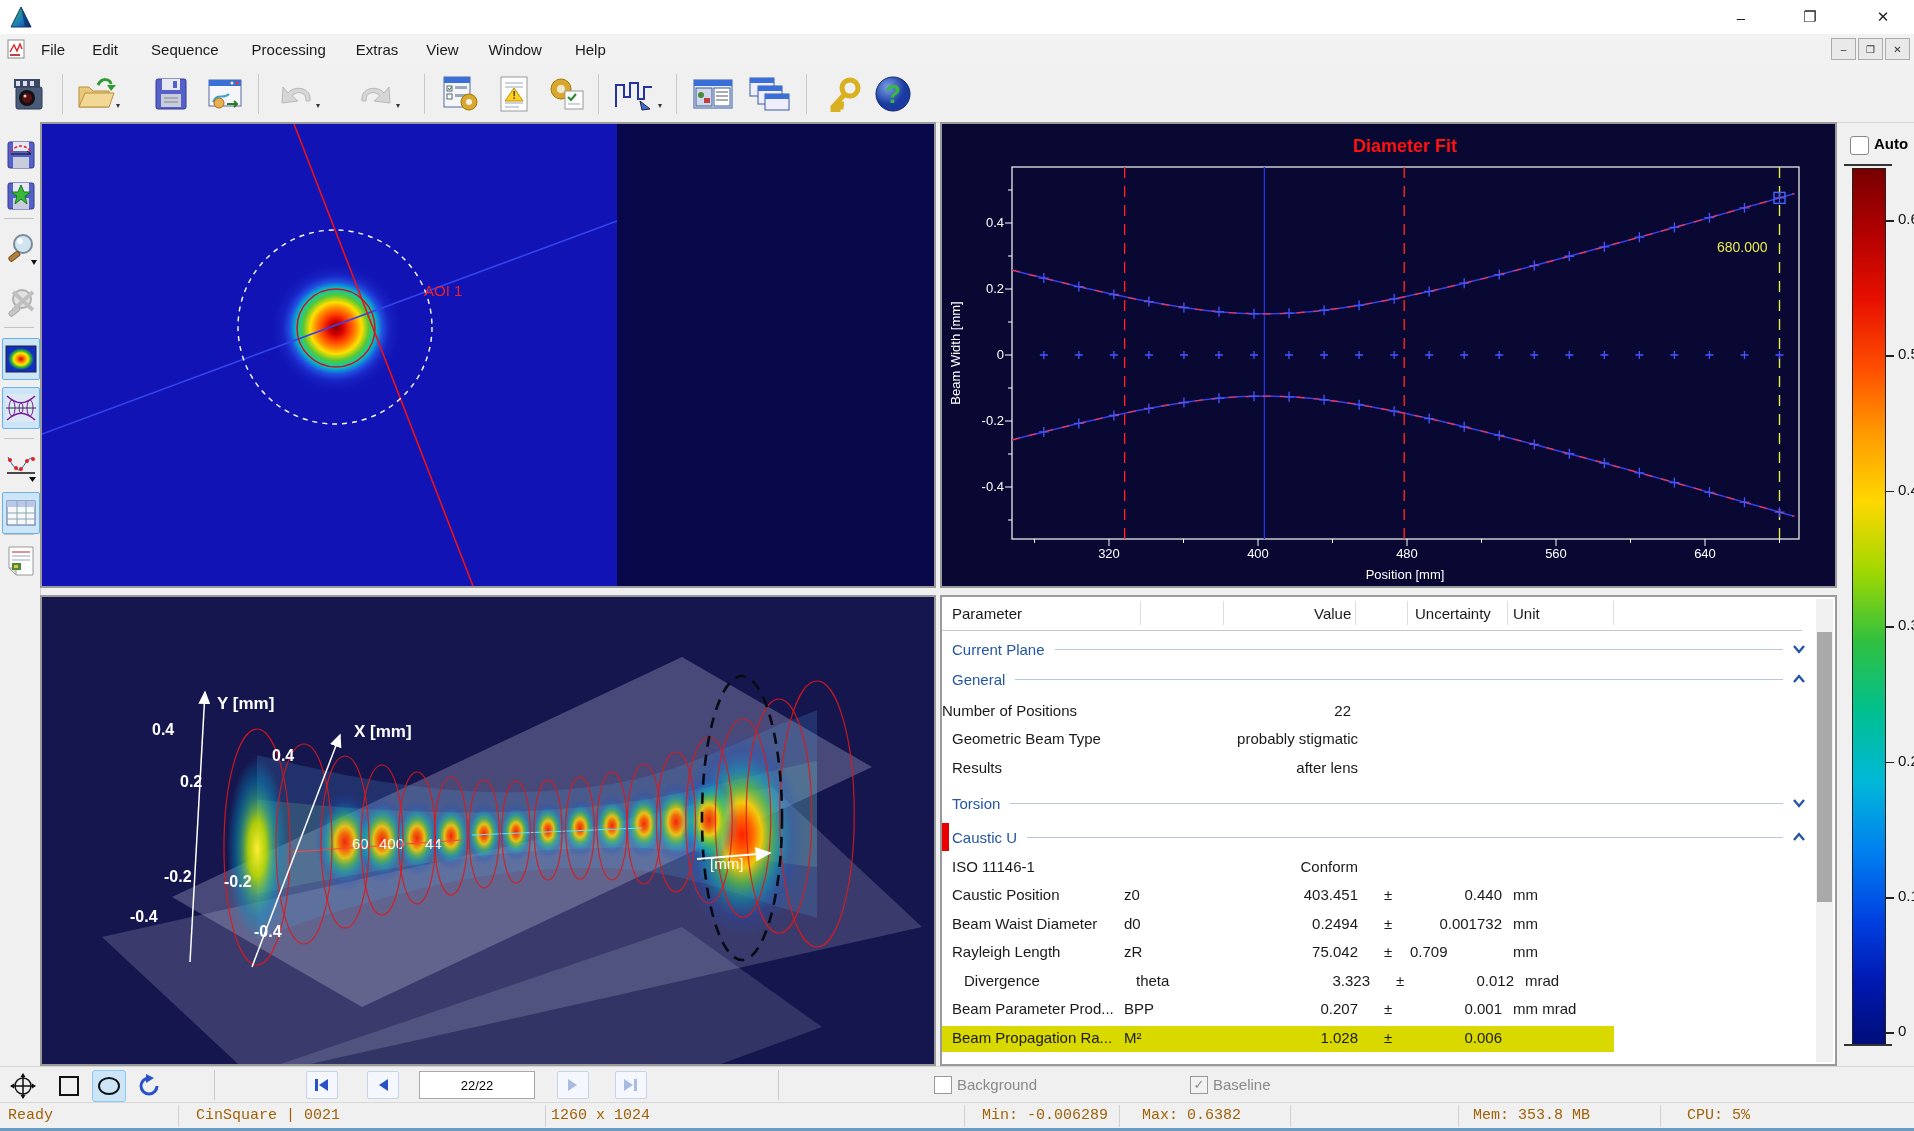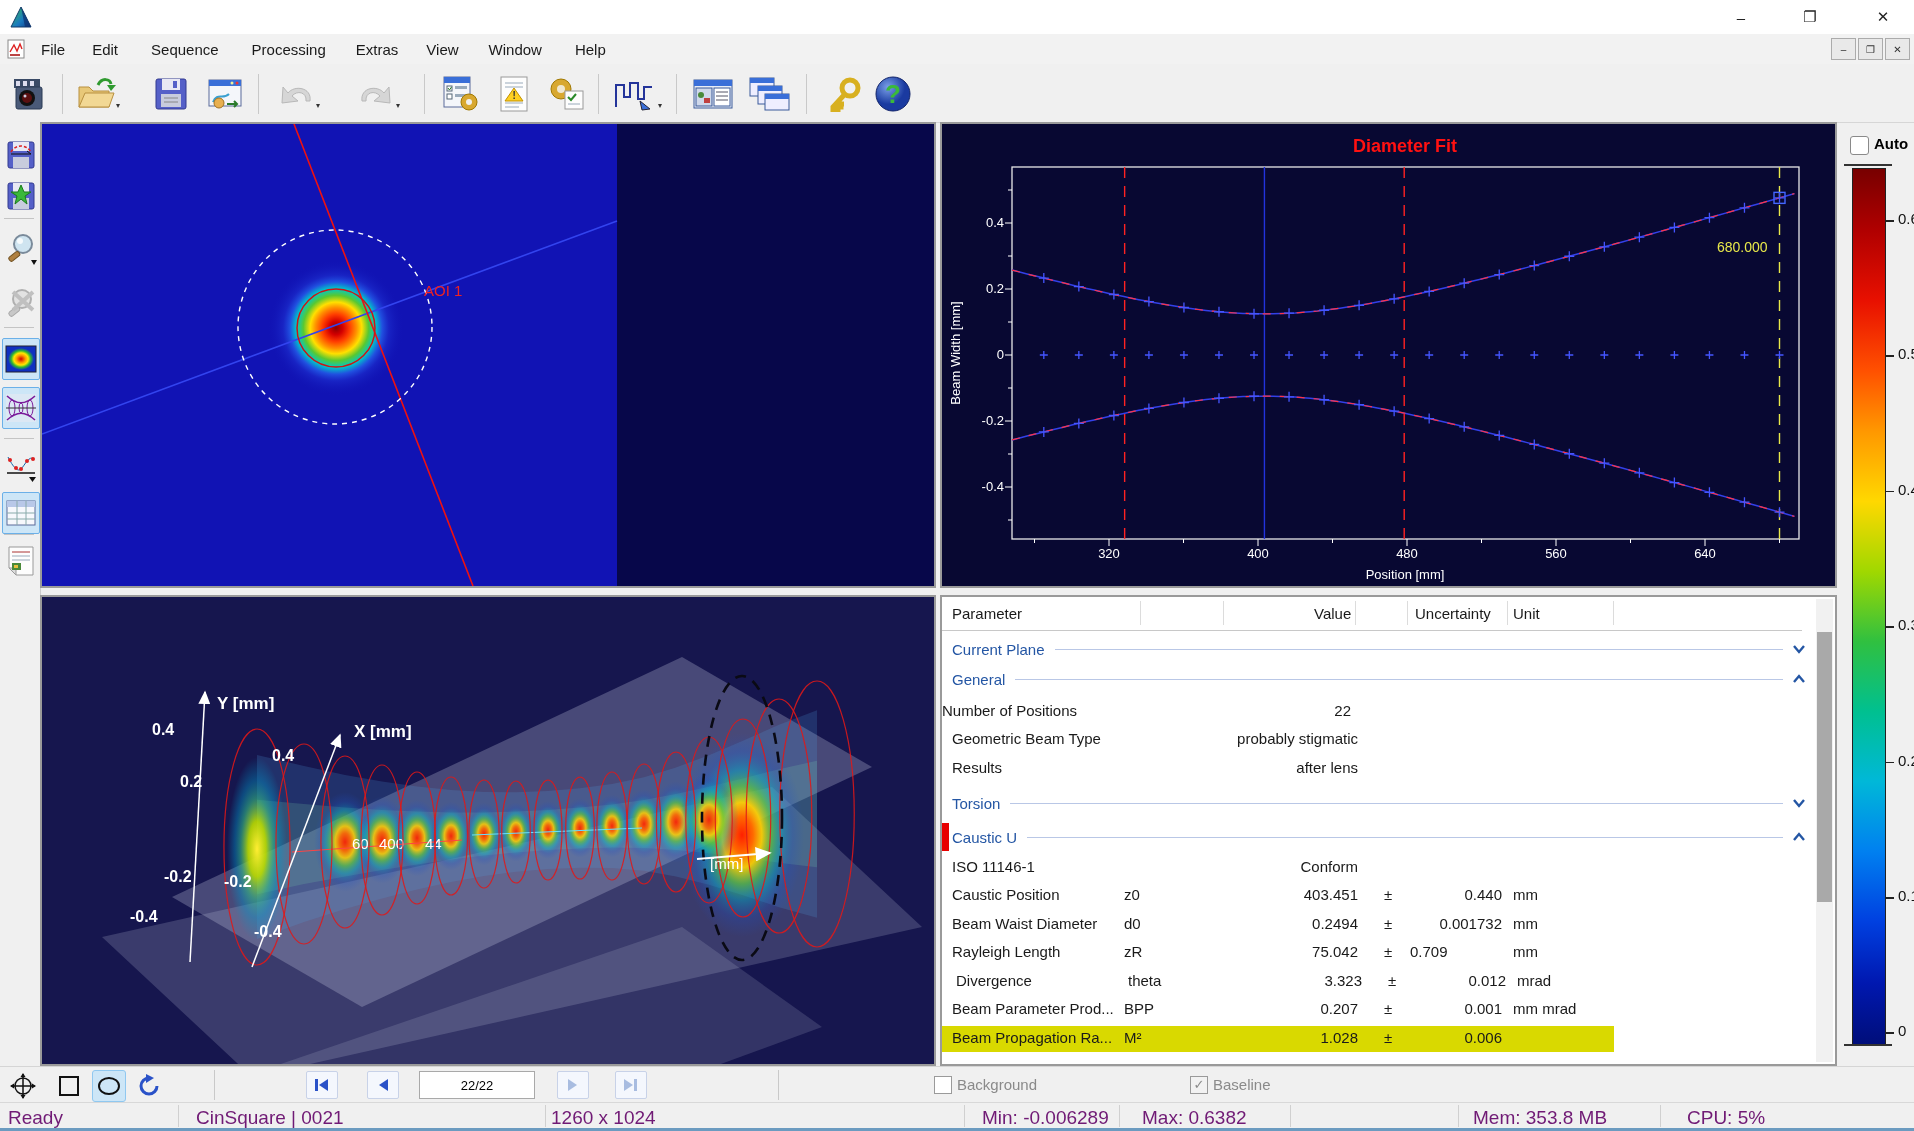--- a/index.html
+++ b/index.html
@@ -50,21 +50,21 @@
   #bottombar{position:absolute;left:0;top:1066px;width:1914px;height:36px;background:#f0f0f0;border-top:1px solid #d5d5d5;}
   .bbtn{position:absolute;top:3px;width:32px;height:30px;display:flex;align-items:center;justify-content:center;border:1px solid transparent;border-radius:3px;}
   .bbtn.sel{background:#cde6f7;border:1px solid #90c8f0;}
   .bsep{position:absolute;top:3px;width:1px;height:30px;background:#c9c9c9;}
   #frameField{position:absolute;left:419px;top:4px;width:110px;height:24px;border:1px solid #a9a9a9;background:#fff;text-align:center;font-size:13px;font-family:"Liberation Sans",sans-serif;}
   .navbtn{position:absolute;top:4px;width:30px;height:26px;border:1px solid #c8d2e8;background:#f4f7fd;display:flex;align-items:center;justify-content:center;border-radius:2px;}
   .chk{position:absolute;top:9px;width:16px;height:16px;background:#fff;border:1px solid #9a9a9a;font-size:13px;line-height:15px;text-align:center;color:#8a8a8a;}
   .chk.dis{background:#f2f2f2;}
   .chklbl{position:absolute;top:9px;font-size:15px;color:#8a8a8a;}
   #statusbar{position:absolute;left:0;top:1102px;width:1914px;height:26px;background:#f0f0f0;border-top:1px solid #d8d8d8;}
-  #statusbar .sfield{position:absolute;top:4px;font-size:19px;color:#701a75;white-space:nowrap;}
+  #statusbar .sfield{position:absolute;top:4px;font-size:15px;color:#a16207;white-space:nowrap;font-family:Liberation Mono, monospace;}
   .ssepv{position:absolute;top:2px;width:1px;height:22px;background:#d0d0d0;}
   #bottomedge{position:absolute;left:0;top:1128px;width:1914px;height:3px;background:#6b9bc0;}
   svg{display:block;}
   text{font-family:"Liberation Sans",sans-serif;}
 </style>
 </head>
 <body>
 
 <div id="app">
 
@@ -649,21 +649,21 @@
           <span style="left: 571px;">mm</span>
         </div>
         <div class="trow" style="top: 343px; left: 0px; width: 875px;">
           <span style="left: 10px;">Rayleigh Length</span>
           <span style="left: 182px;">zR</span>
           <span style="left: 230px; width: 186px; text-align: right;">75.042</span>
           <span style="left: 442px;">±</span>
           <span style="left: 468px; width: 92px; text-align: left;">0.709</span>
           <span style="left: 571px;">mm</span>
         </div>
-        <div class="trow" style="top: 372px; left: 4px; width: 875px;">
+        <div class="trow" style="top: 372px; left: 12px; width: 875px;">
           <span style="left: 10px;">Divergence</span>
           <span style="left: 182px;">theta</span>
           <span style="left: 230px; width: 186px; text-align: right;">3.323</span>
           <span style="left: 442px;">±</span>
           <span style="left: 468px; width: 92px; text-align: right;">0.012</span>
           <span style="left: 571px;">mrad</span>
         </div>
         <div class="trow" style="top: 400px; left: 0px; width: 875px;">
           <span style="left: 10px;">Beam Parameter Prod...</span>
           <span style="left: 182px;">BPP</span>

